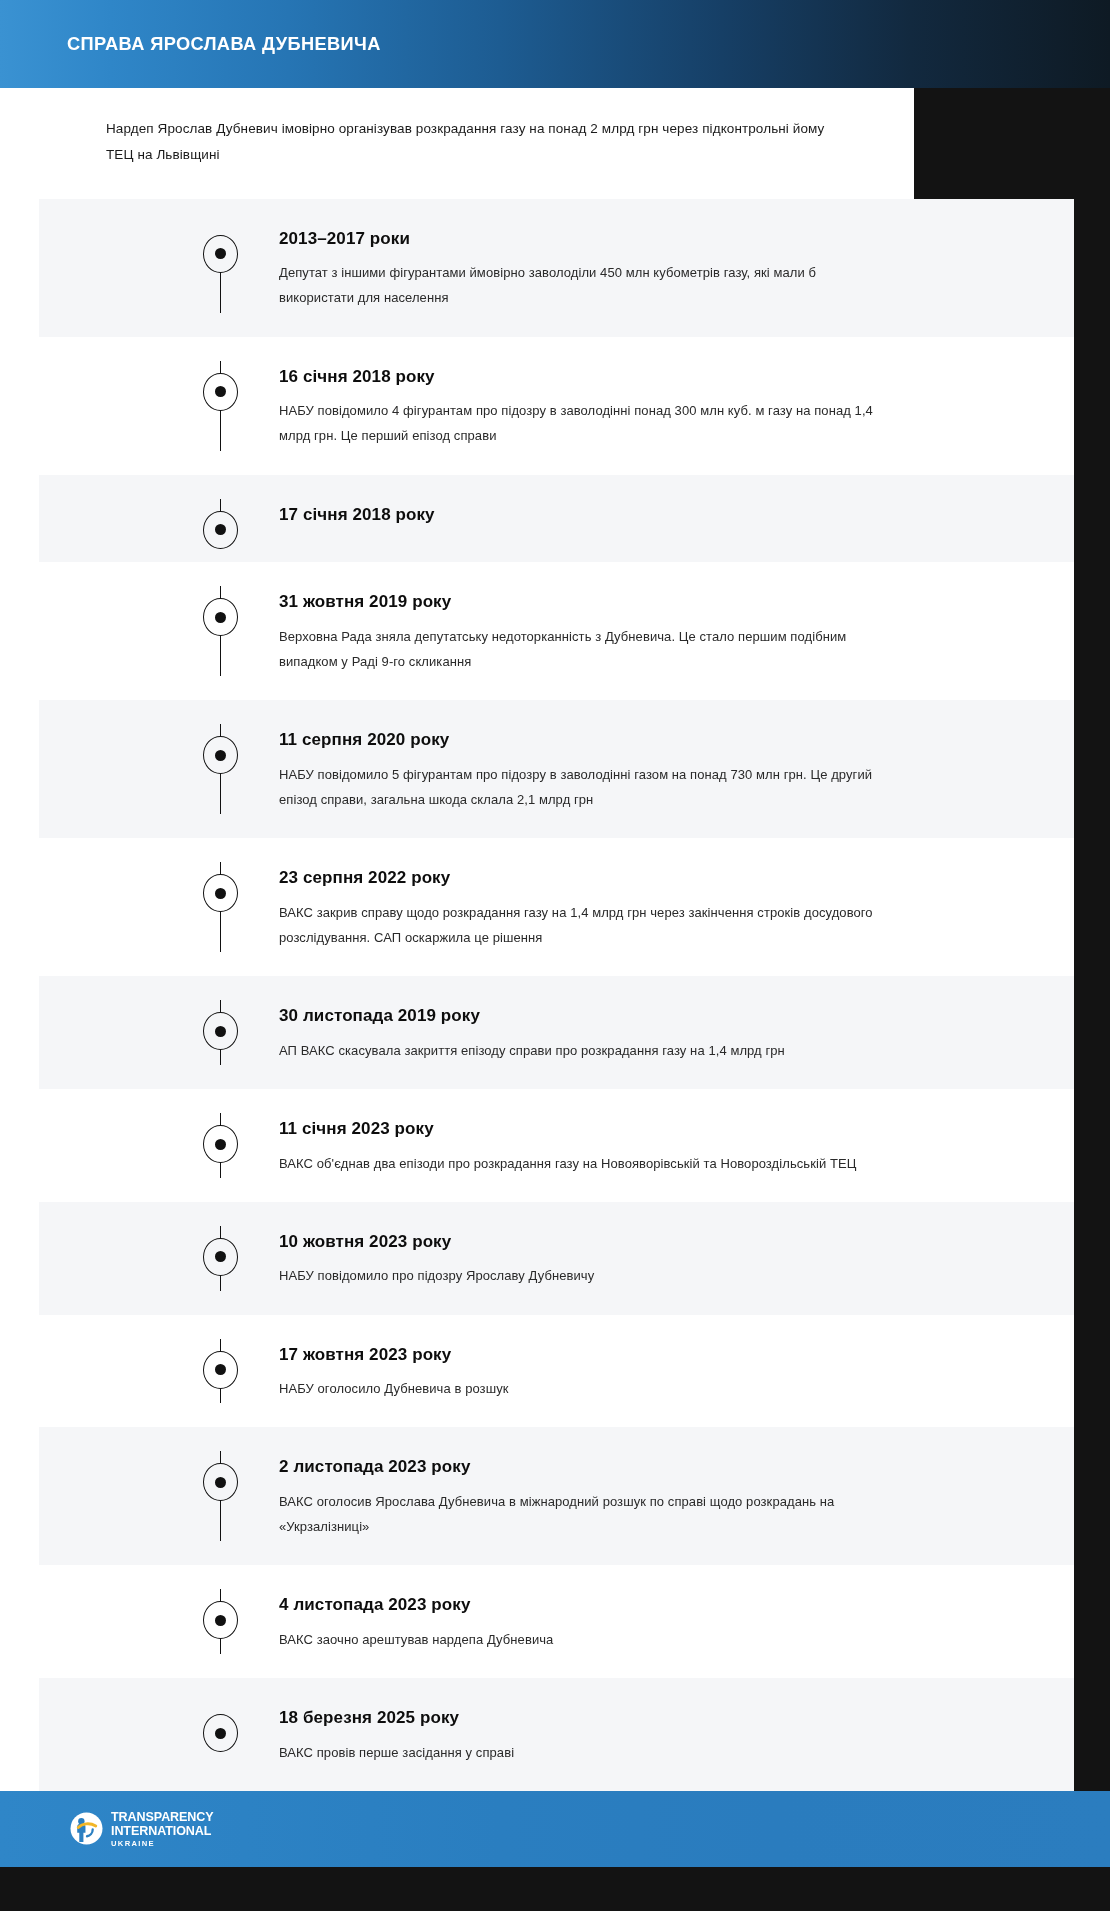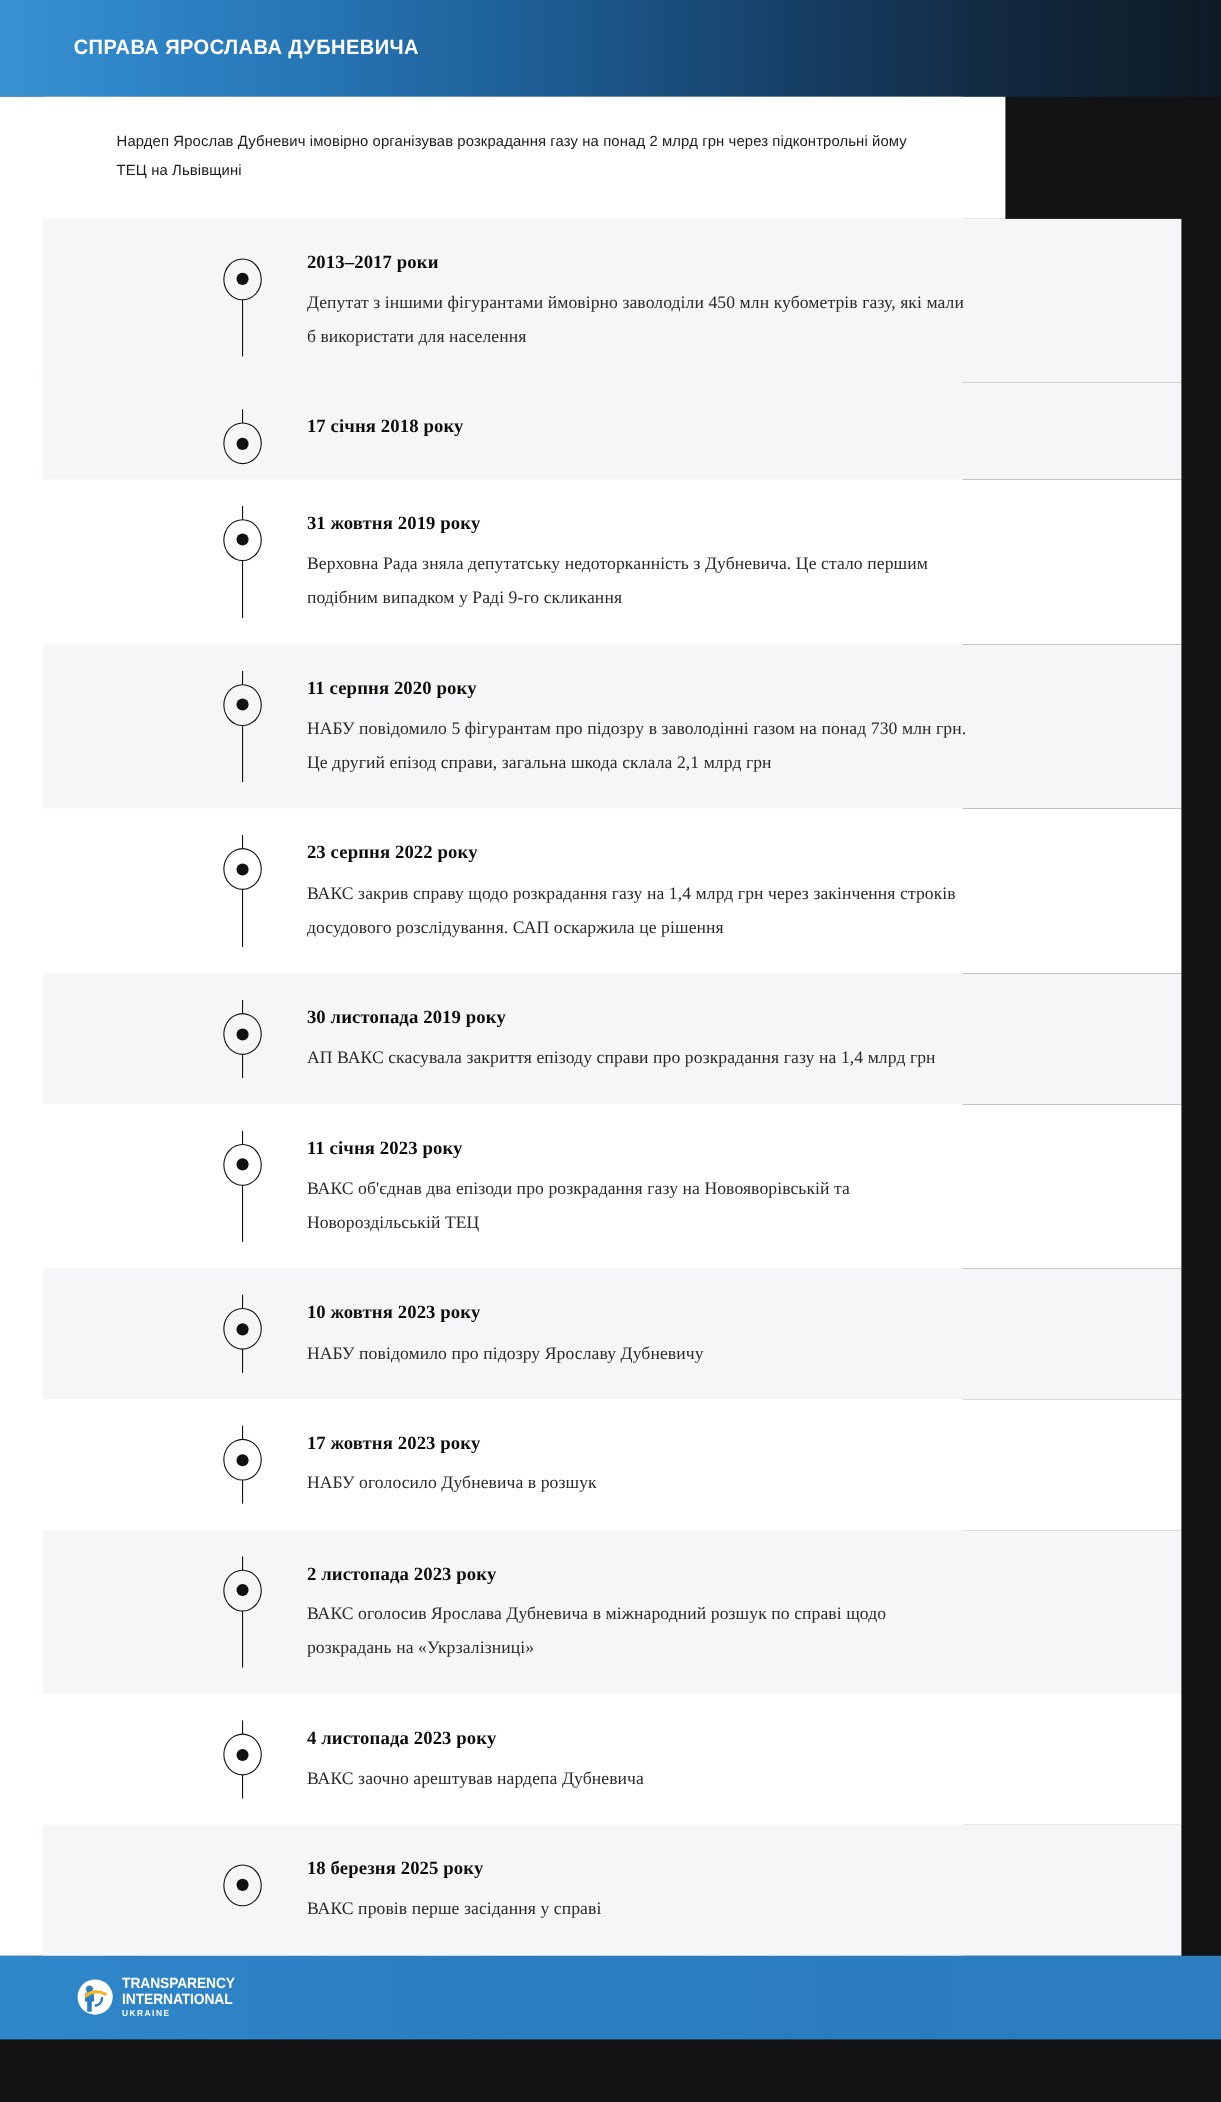--- a/index.html
+++ b/index.html
@@ -76,21 +76,20 @@
   .timeline {
     position: relative;
     width: 875px;
   }
 
   .tl-row {
     position: relative;
     width: 1035px;
     display: block;
     padding: 0;
-    font-family: Liberation Serif, serif;
   }
   .tl-row.shade   { background: #f5f6f8; }
   .tl-row.plain   { background: #ffffff; }
 
   .tl-inner {
     position: relative;
     display: flex;
     align-items: flex-start;
     padding: 24px 55px 26px 0;
     min-height: 86px;
@@ -148,21 +147,21 @@
   }
   .tl-date {
     font-size: 17px;
     font-weight: 700;
     color: #0d0d0d;
     letter-spacing: 0.1px;
     margin-bottom: 11px;
     line-height: 1.2;
   }
   .tl-desc {
-    font-size: 16px;
+    font-size: 13px;
     line-height: 1.95;
     color: #2a2a2a;
     letter-spacing: 0.08px;
     max-width: 600px;
   }
 
   
   .footer {
     position: relative;
     width: 1110px;
@@ -230,20 +229,32 @@
     <div class="timeline" id="timeline">
         <div class="tl-row shade">
           <div class="tl-inner">
             <div class="tl-marker-col">
               <div class="tl-line"></div>
               <div class="tl-dot"></div>
             </div>
             <div class="tl-body">
               <div class="tl-date">2013–2017 роки</div>
               <div class="tl-desc">Депутат з іншими фігурантами ймовірно заволоділи 450 млн кубометрів газу, які мали б використати для населення</div>
+            </div>
+          </div>
+        </div>
+        <div class="tl-row plain">
+          <div class="tl-inner">
+            <div class="tl-marker-col">
+              <div class="tl-line"></div>
+              <div class="tl-dot"></div>
+            </div>
+            <div class="tl-body">
+              <div class="tl-date">16 січня 2018 року</div>
+              <div class="tl-desc">НАБУ повідомило 4 фігурантам про підозру в заволодінні понад 300 млн куб. м газу на понад 1,4 млрд грн. Це перший епізод справи</div>
             </div>
           </div>
         </div>
         <div class="tl-row shade">
           <div class="tl-inner">
             <div class="tl-marker-col">
               <div class="tl-line"></div>
               <div class="tl-dot"></div>
             </div>
             <div class="tl-body">

